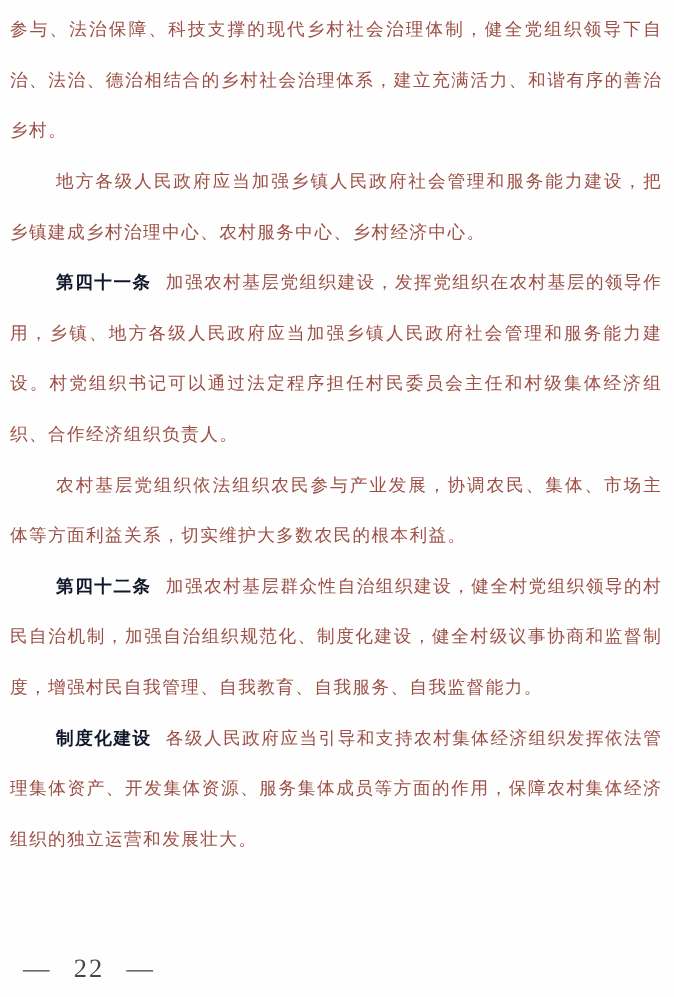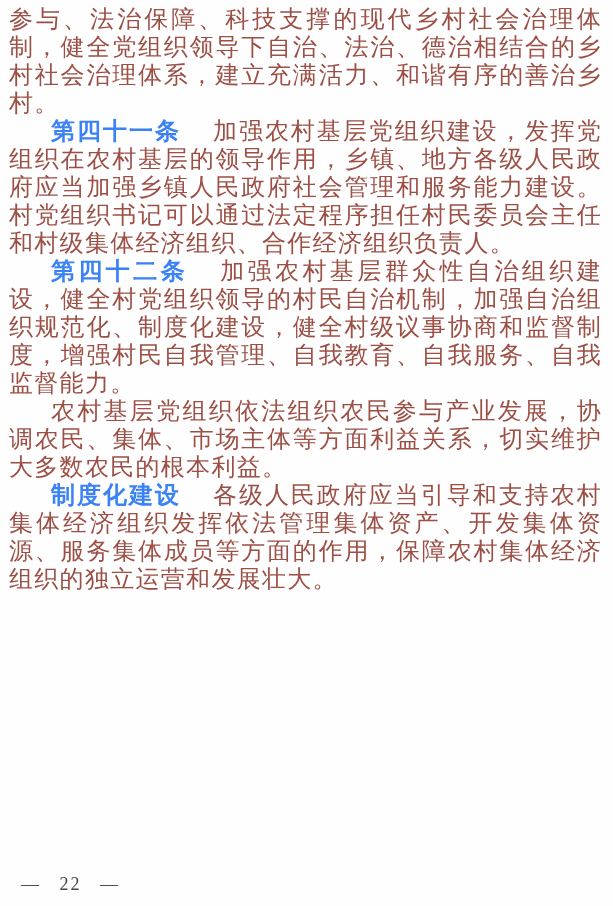--- a/index.html
+++ b/index.html
@@ -12,57 +12,58 @@
     width: 613px;
     height: 906px;
     box-sizing: border-box;
     background: #fefefe;
     padding: 5px 11px 0 9px;
     font-family: "Liberation Serif", "DejaVu Serif", serif;
     overflow: hidden;
   }
   .doc-par {
     margin: 0;
-    font-size: 24px;
-    line-height: 28px;
+    font-size: 16px;
+    line-height: 46px;
     letter-spacing: 1.3px;
     color: #9c4f45;
     text-align: justify;
     text-justify: inter-character;
   }
   .doc-par.indent {
     text-indent: 42px;
   }
   .article-lead {
     font-weight: bold;
-    color: #3b82f6;
-    margin-right: 32px;
+    color: #0f172a;
+    margin-right: 13px;
   }
   .page-number {
     position: absolute;
     left: 21px;
     bottom: 11px;
-    font-size: 18px;
+    font-size: 24px;
     color: #474747;
     letter-spacing: 2px;
     word-spacing: 12px;
   }
 </style>
 </head>
 <body>
 
 <div class="page">
 
   <p class="doc-par"><span>参与、法治保障、科技支撑的现代乡村社会治理体制，健全党组织领导下自治、法治、德治相结合的乡村社会治理体系，建立充满活力、和谐有序的善治乡村。</span></p>
 
 
+  <p class="doc-par indent"><span>地方各级人民政府应当加强乡镇人民政府社会管理和服务能力建设，把乡镇建成乡村治理中心、农村服务中心、乡村经济中心。</span></p>
 
   <p class="doc-par indent"><span class="article-lead">第四十一条</span><span>加强农村基层党组织建设，发挥党组织在农村基层的领导作用，乡镇、地方各级人民政府应当加强乡镇人民政府社会管理和服务能力建设。村党组织书记可以通过法定程序担任村民委员会主任和村级集体经济组织、合作经济组织负责人。</span></p>
 
+  <p class="doc-par indent"><span>农村基层党组织依法组织农民参与产业发展，协调农民、集体、市场主体等方面利益关系，切实维护大多数农民的根本利益。</span></p>
+
   <p class="doc-par indent"><span class="article-lead">第四十二条</span><span>加强农村基层群众性自治组织建设，健全村党组织领导的村民自治机制，加强自治组织规范化、制度化建设，健全村级议事协商和监督制度，增强村民自我管理、自我教育、自我服务、自我监督能力。</span></p>
-
-  <p class="doc-par indent"><span>农村基层党组织依法组织农民参与产业发展，协调农民、集体、市场主体等方面利益关系，切实维护大多数农民的根本利益。</span></p>
 
   <p class="doc-par indent"><span class="article-lead">制度化建设</span><span>各级人民政府应当引导和支持农村集体经济组织发挥依法管理集体资产、开发集体资源、服务集体成员等方面的作用，保障农村集体经济组织的独立运营和发展壮大。</span></p>
 
   <div class="page-number">— 22 —</div>
 
 </div>
 
 </body></html>

